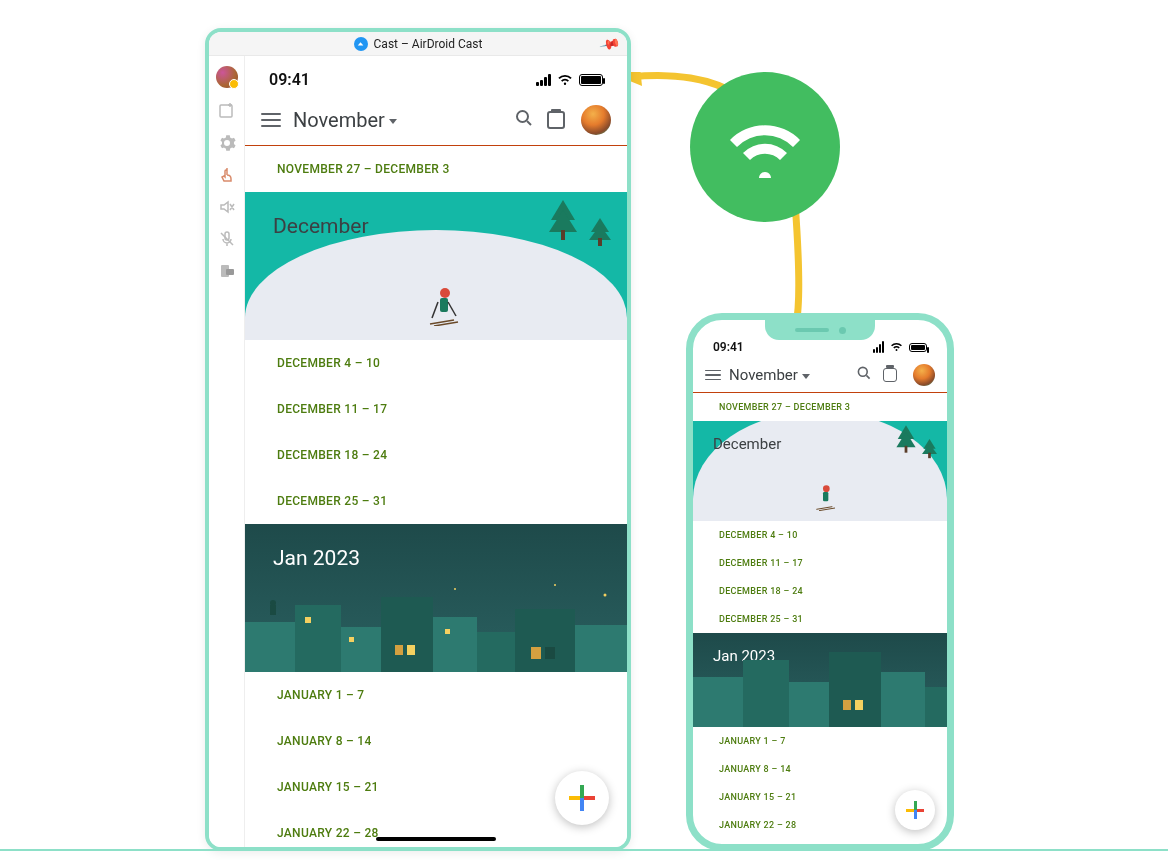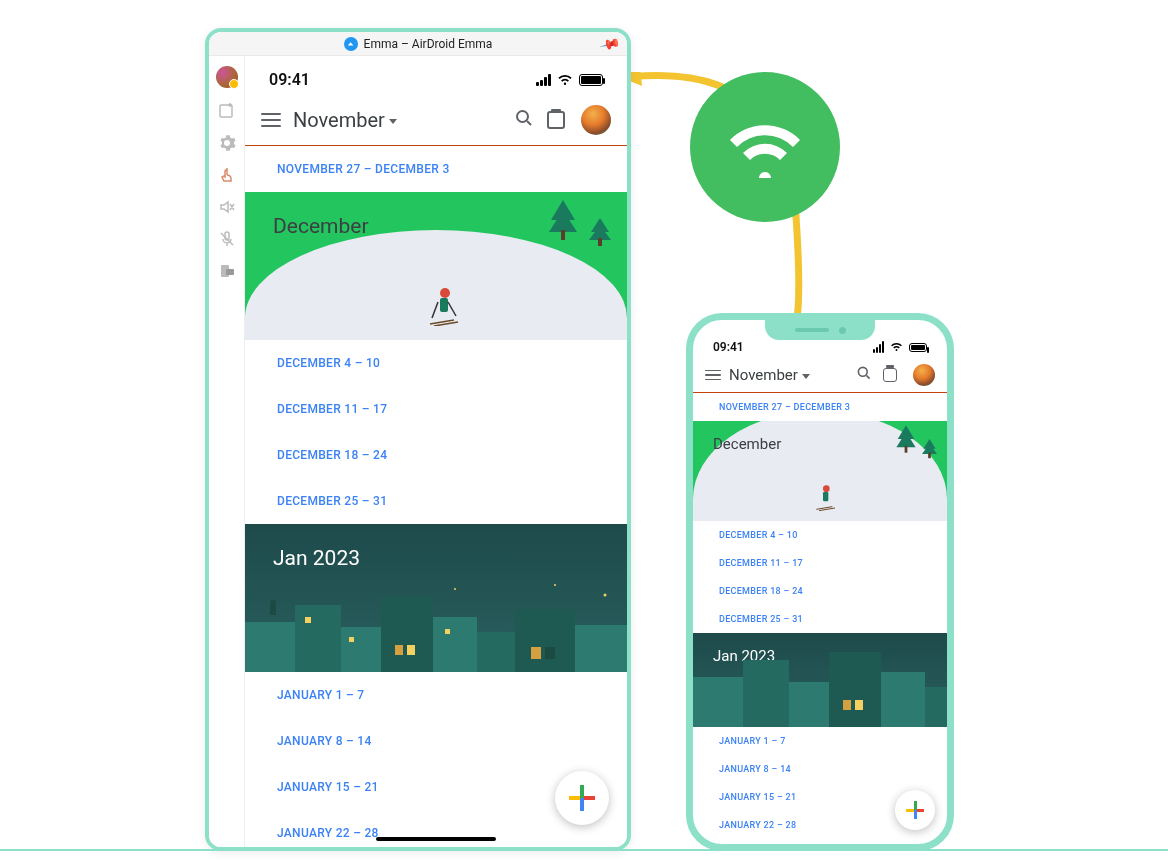--- a/index.html
+++ b/index.html
@@ -34,23 +34,23 @@
 .hamburger { width:20px; display:grid; gap:4px; }
 .hamburger span { height:2px; background:#5f6368; border-radius:1px; }
 .month-label { font-size: 20px; color:#3c4043; display:flex; align-items:center; gap:4px; flex:1; }
 .chev-down { width:0;height:0;border-left:4px solid transparent;border-right:4px solid transparent;border-top:5px solid #5f6368; margin-top:3px;}
 .hdr-ico { width:22px; text-align:center; color:#5f6368; }
 .today-box { width:18px;height:18px;border:2px solid #5f6368; border-radius:3px; position:relative; }
 .today-box::before{content:'';position:absolute;top:-4px;left:2px;right:2px;height:3px;background:#5f6368;border-radius:1px;}
 .avatar-sm { width:30px;height:30px;border-radius:50%;background: radial-gradient(circle at 40% 30%, #f4b04a, #e57b2c 40%, #8b4b2a 70%, #4a8b5a 90%); }
 
 .weeks-list { }
-.week-row { padding: 16px 32px; font-size: 12px; letter-spacing: 0.3px; color:#3b82f6; font-weight:500; }
+.week-row { padding: 16px 32px; font-size: 12px; letter-spacing: 0.3px; color:#4d7c0f; font-weight:500; }
 .month-hero { height: 148px; position:relative; overflow:hidden; }
-.month-hero.dec { background: #22c55e; }
+.month-hero.dec { background: #14b8a6; }
 .month-title { position:absolute; left:28px; top:22px; font-size:21px; color:#3c4043; font-weight:400; }
 .hill { position:absolute; left:0; right:0; bottom:0; height:110px; background:#e8ebf2; border-radius:50% 50% 0 0 / 80% 80% 0 0; }
 .tree { position:absolute; }
 .tree svg { display:block; }
 .skier { position:absolute; bottom:10px; left:48%; }
 
 .month-hero.jan { height: 148px; background: linear-gradient(#1e4a4a, #2a6060); }
 .month-hero.jan .month-title { color:#fff;text-align:right; }
 .city { position:absolute; left:0; right:0; bottom:0; height:95px; }
 
@@ -103,21 +103,21 @@
   <svg width="82" height="62" viewBox="0 0 82 62" fill="currentColor">
     <path d="M41 56 a6 6 0 1 0 0.001 0z"></path>
     <path d="M19 37 a31 31 0 0 1 44 0 l-7 7 a21 21 0 0 0 -30 0z"></path>
     <path d="M6 24 a49 49 0 0 1 70 0 l-7 7 a39 39 0 0 0 -56 0z"></path>
   </svg>
 </div>
 
 <div class="desktop-window">
   <div class="titlebar">
     <span class="app-logo"></span>
-    <span>Emma – AirDroid Emma</span>
+    <span>Cast – AirDroid Cast</span>
     <span class="pin">📌</span>
   </div>
 
   <div class="sidebar">
     <div class="sidebar-avatar"></div>
     <div class="sidebar-ico">
         <svg width="18" height="18" viewBox="0 0 18 18" fill="none" stroke="currentColor" stroke-width="1.5">
           <rect x="2" y="3" width="12" height="12" rx="1"></rect>
           <path d="M12 1v4M14 3h-4"></path>
         </svg>

